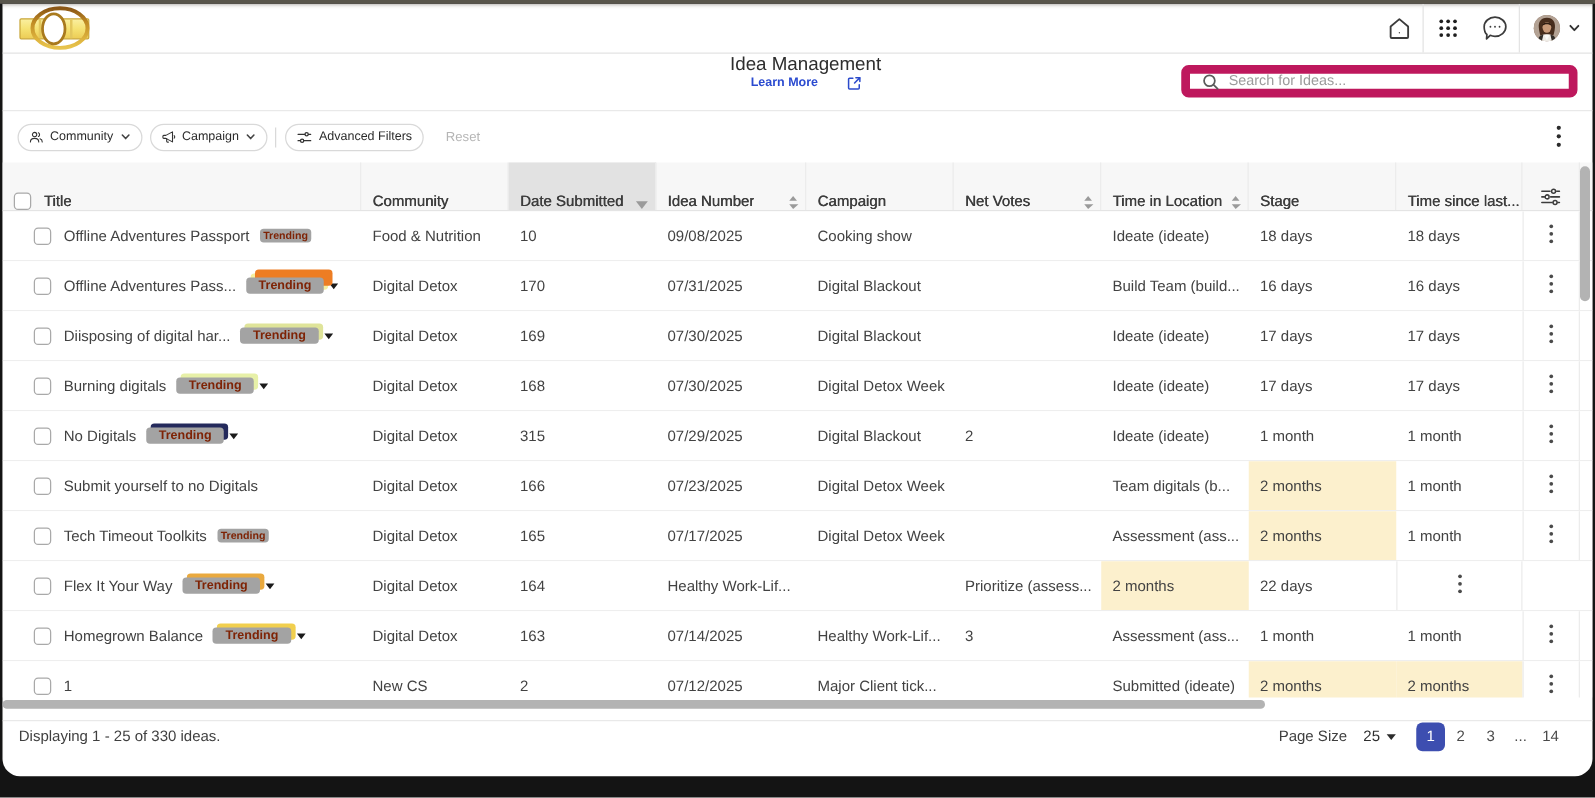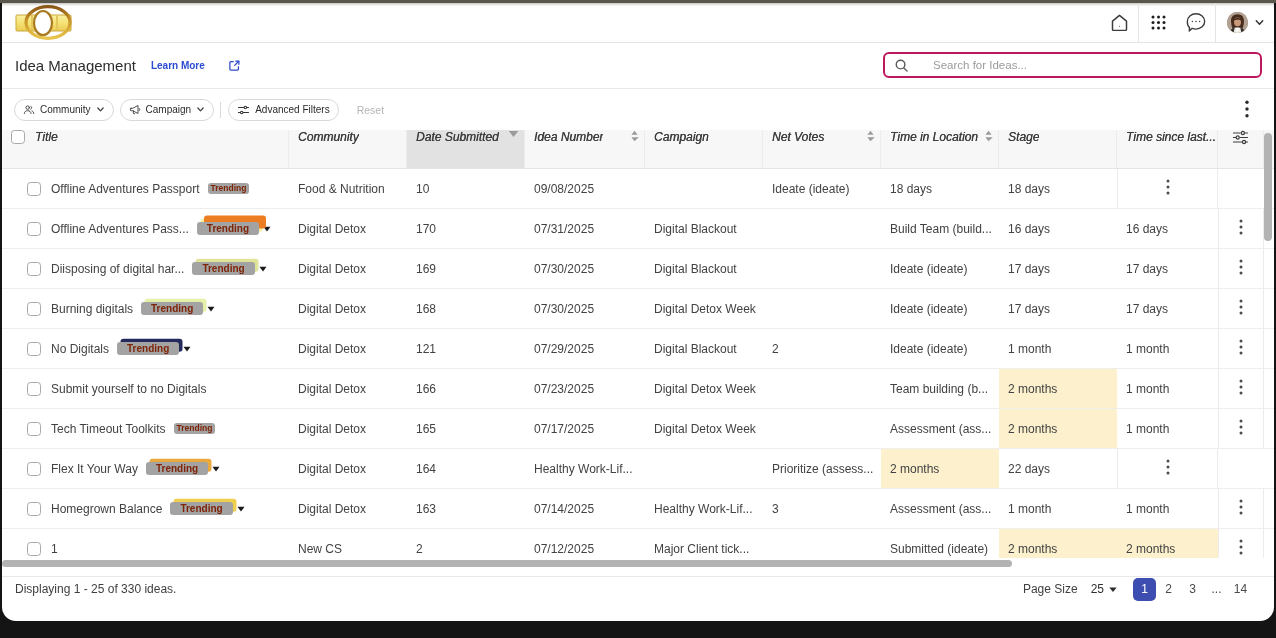--- a/index.html
+++ b/index.html
@@ -12,39 +12,39 @@
   .topbar { position:relative; height:40px; border-bottom:1px solid #e4e4e4; display:flex; align-items:center; }
   .logo { margin-left:13px; margin-top:-2px; }
   .topbar-right { margin-left:auto; display:flex; align-items:center; height:100%; }
   .tb-icon-btn { width:38px; height:100%; display:flex; align-items:center; justify-content:center; cursor:pointer; }
   .tb-divider { width:1px; height:100%; background:#e4e4e4; }
   .avatar-group { display:flex; align-items:center; gap:6px; padding:0 9px 0 11px; cursor:pointer; height:100%; }
   .avatar { width:21px; height:21px; border-radius:50%; overflow:hidden; background:#8b6f5e; }
   .avatar svg { display:block; }
 
   
-  .page-header { position:relative; height:46px; border-bottom:1px solid #e9e9e9; display:flex; align-items:center; }
+  .page-header { position:relative; height:46px; border-bottom:1px solid #e9e9e9; display:flex; align-items:center;flex-direction:column; }
   .page-title { margin-left:13px; font-size:15px; color:#2d2d2d; }
   .learn-more { margin-left:15px; display:flex; align-items:center; gap:23px; color:#2b4bd0; font-size:10px; font-weight:700; cursor:pointer; }
-  .search-box { position:absolute; right:12px; top:9px; width:379px; height:26px; border:2px solid #be185d; border-radius:6px; display:flex; align-items:center; padding:0 9px; gap:24px; background:#fff; }
+  .search-box { position:absolute; right:12px; top:9px; width:317px; height:26px; border:7px solid #be185d; border-radius:6px; display:flex; align-items:center; padding:0 9px; gap:7px; background:#fff; }
   .search-box input { border:none; outline:none; flex:1; font-size:11.5px; color:#404040; font-family:inherit; background:transparent; }
   .search-box input::placeholder { color:#9b9b9b; }
 
   
   .toolbar { position:relative; height:41px; display:flex; align-items:center; padding-left:12px; }
   .chip { height:22px; border:1px solid #d9d9d9; border-radius:11px; background:#fff; display:flex; align-items:center; gap:5px; padding:0 8px; font-size:10px; color:#2b2b2b; margin-right:6px; cursor:pointer; }
   .chip svg { flex:none; }
   .vsep { width:1px; height:16px; background:#d9d9d9; margin:0 7px 0 0; }
   .reset-btn { margin-left:12px; font-size:10.5px; color:#b5b5b5; cursor:pointer; }
   .toolbar-kebab { position:absolute; right:17px; top:7px; width:20px; height:26px; display:flex; align-items:center; justify-content:center; cursor:pointer; }
 
   
   .table-wrap { position:relative; height:437px; }
   .grid-head { display:grid; height:39px; border-bottom:1px solid #e4e4e4; background:#f7f7f7; font-size:12px; color:#3d3d3d; text-shadow:0.3px 0 0 #3d3d3d; }
-  .grid-head .hcell { display:flex; align-items:flex-start; padding:0 5px 0 9px; position:relative; border-right:1px solid #ececec; overflow:hidden; white-space:nowrap;font-style:italic; }
+  .grid-head .hcell { display:flex; align-items:flex-end; padding:0 5px 0 9px; position:relative; border-right:1px solid #ececec; overflow:hidden; white-space:nowrap; }
   .grid-head .hcell .hlabel { overflow:hidden; text-overflow:ellipsis; }
   .grid-head .hcell.sorted { background:#e2e2e2; }
   .grid-head .hcell .sorter { margin-left:auto; display:flex; align-items:center; padding-left:4px; }
   .grid-head .hcell:nth-last-child(2) { padding-right:0; }
   .hcell-title { padding-left:9px !important; }
   .hcell-actions { justify-content:center; padding:0 !important; }
   .rows { height:389px; overflow:hidden; }
   .grid-row { display:grid; height:40px; border-bottom:1px solid #eeeeee; font-size:12px; color:#424242; background:#fff; }
   .cell { display:flex; align-items:center; padding:0 4px 0 9px; overflow:hidden; white-space:nowrap; }
   .cell-title { padding-left:25px; }
@@ -323,20 +323,23 @@
           <div class="cell">
             <span>Food &amp; Nutrition</span>
           </div>
           <div class="cell">
             <span>10</span>
           </div>
           <div class="cell">
             <span>09/08/2025</span>
           </div>
           <div class="cell">
+            <span>Cooking show</span>
+          </div>
+          <div class="cell">
             <span></span>
           </div>
           <div class="cell">
             <span>Ideate (ideate)</span>
           </div>
           <div class="cell">
             <span>18 days</span>
           </div>
           <div class="cell">
             <span>18 days</span>
@@ -499,21 +502,21 @@
             <span class="badge-caret">
               <svg width="8" height="6" viewBox="0 0 10 7" fill="#1a1a1a">
                 <path d="M5 6.6 0.6 0.8h8.8z"></path>
               </svg>
             </span>
           </div>
           <div class="cell">
             <span>Digital Detox</span>
           </div>
           <div class="cell">
-            <span>121</span>
+            <span>315</span>
           </div>
           <div class="cell">
             <span>07/29/2025</span>
           </div>
           <div class="cell">
             <span>Digital Blackout</span>
           </div>
           <div class="cell">
             <span>2</span>
           </div>
@@ -548,21 +551,21 @@
           <div class="cell">
             <span>07/23/2025</span>
           </div>
           <div class="cell">
             <span>Digital Detox Week</span>
           </div>
           <div class="cell">
             <span></span>
           </div>
           <div class="cell">
-            <span>Team building (b...</span>
+            <span>Team digitals (b...</span>
           </div>
           <div class="cell hl">
             <span>2 months</span>
           </div>
           <div class="cell">
             <span>1 month</span>
           </div>
           <div class="cell cell-actions">
             <span><svg width="4" height="16" viewBox="0 0 4 16" fill="#4b4b4b">
                 <circle cx="2" cy="2" r="1.5"></circle>

